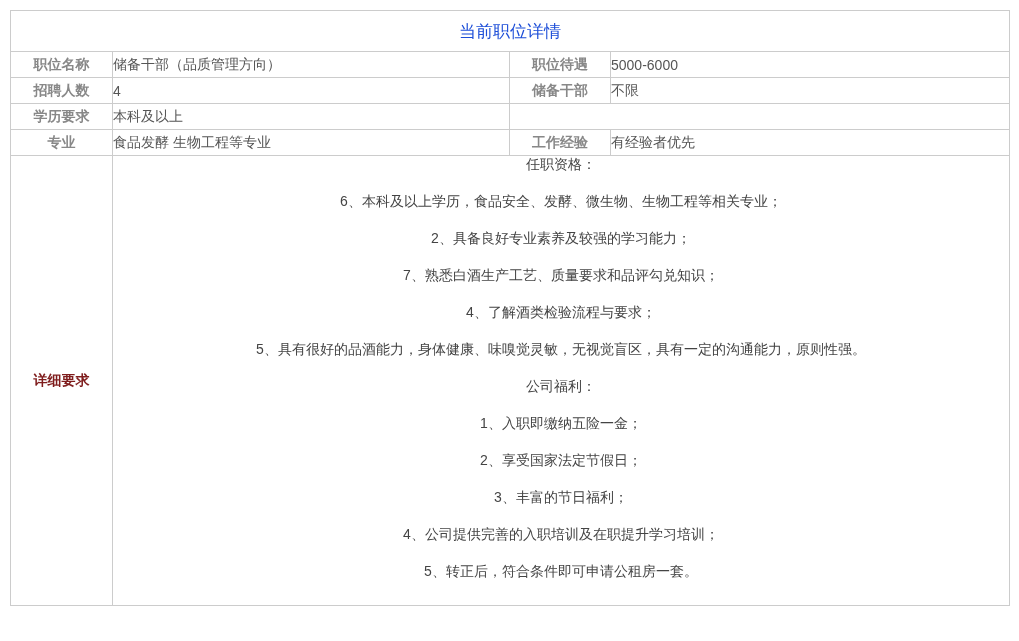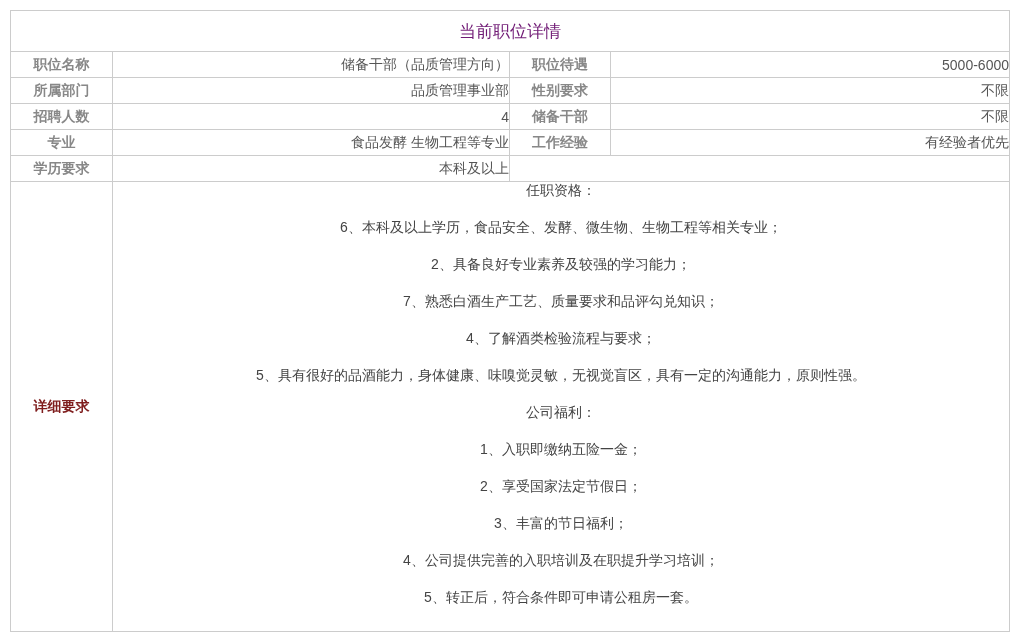--- a/index.html
+++ b/index.html
@@ -17,35 +17,35 @@
   }
   .job-table td, .job-table th {
     border: 1px solid #cccccc;
     padding: 0;
     overflow: hidden;
   }
   .title-cell {
     height: 40px;
     text-align: center;
     vertical-align: middle;
-    color: #701a75;
+    color: #1d4ed8;
     font-size: 17px;
     font-weight: normal;
   }
   .label-cell {
     height: 25px;
     text-align: center;
     vertical-align: middle;
     color: #888888;
     font-weight: bold;
     font-size: 14px;
   }
   .value-cell {
     height: 25px;
-    text-align: right;
+    text-align: left;
     vertical-align: middle;
     color: #555555;
     font-size: 14px;
   }
   .detail-label-cell {
     text-align: center;
     vertical-align: middle;
     color: #7f1d1d;
     font-weight: bold;
     font-size: 14px;
@@ -78,45 +78,39 @@
       <th class="title-cell" colspan="4">当前职位详情</th>
     </tr>
 
     <tr>
       <td class="label-cell">职位名称</td>
       <td class="value-cell">储备干部（品质管理方向）</td>
       <td class="label-cell">职位待遇</td>
       <td class="value-cell">5000-6000</td>
     </tr>
 
-    <tr>
-      <td class="label-cell">所属部门</td>
-      <td class="value-cell">品质管理事业部</td>
-      <td class="label-cell">性别要求</td>
-      <td class="value-cell">不限</td>
-    </tr>
 
     <tr>
       <td class="label-cell">招聘人数</td>
       <td class="value-cell">4</td>
       <td class="label-cell">储备干部</td>
       <td class="value-cell">不限</td>
     </tr>
 
     <tr>
+      <td class="label-cell">学历要求</td>
+      <td class="value-cell">本科及以上</td>
+      <td class="value-cell" colspan="2"></td>
+    </tr>
+
+    <tr>
       <td class="label-cell">专业</td>
       <td class="value-cell">食品发酵 生物工程等专业</td>
       <td class="label-cell">工作经验</td>
       <td class="value-cell">有经验者优先</td>
-    </tr>
-
-    <tr>
-      <td class="label-cell">学历要求</td>
-      <td class="value-cell">本科及以上</td>
-      <td class="value-cell" colspan="2"></td>
     </tr>
 
     <tr>
       <td class="detail-label-cell">详细要求</td>
       <td class="detail-value-cell" colspan="3">
         <p>任职资格：</p>
         <p>6、本科及以上学历，食品安全、发酵、微生物、生物工程等相关专业；</p>
         <p>2、具备良好专业素养及较强的学习能力；</p>
         <p>7、熟悉白酒生产工艺、质量要求和品评勾兑知识；</p>
         <p>4、了解酒类检验流程与要求；</p>

